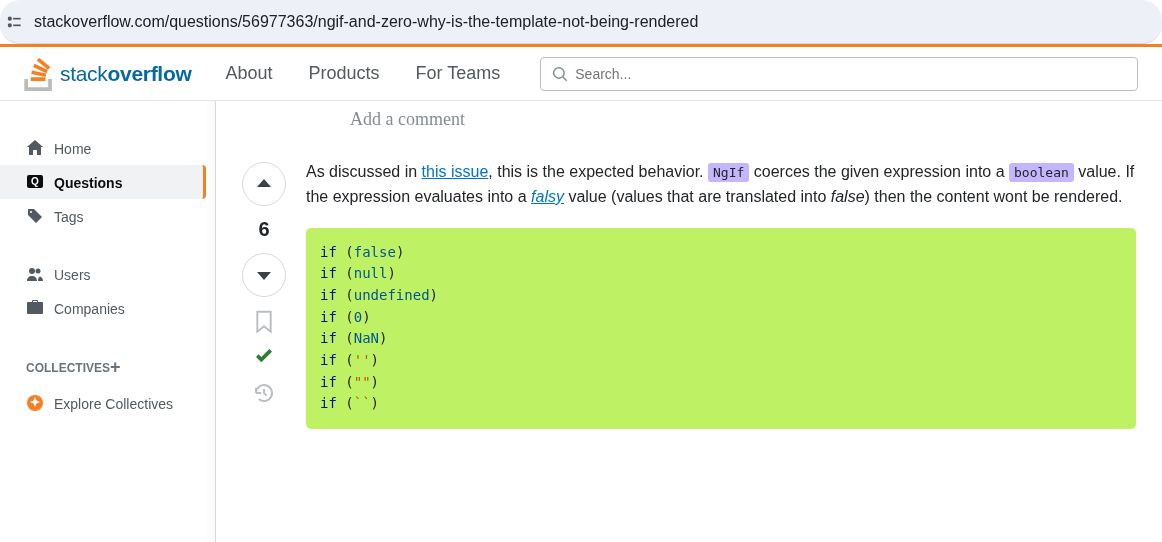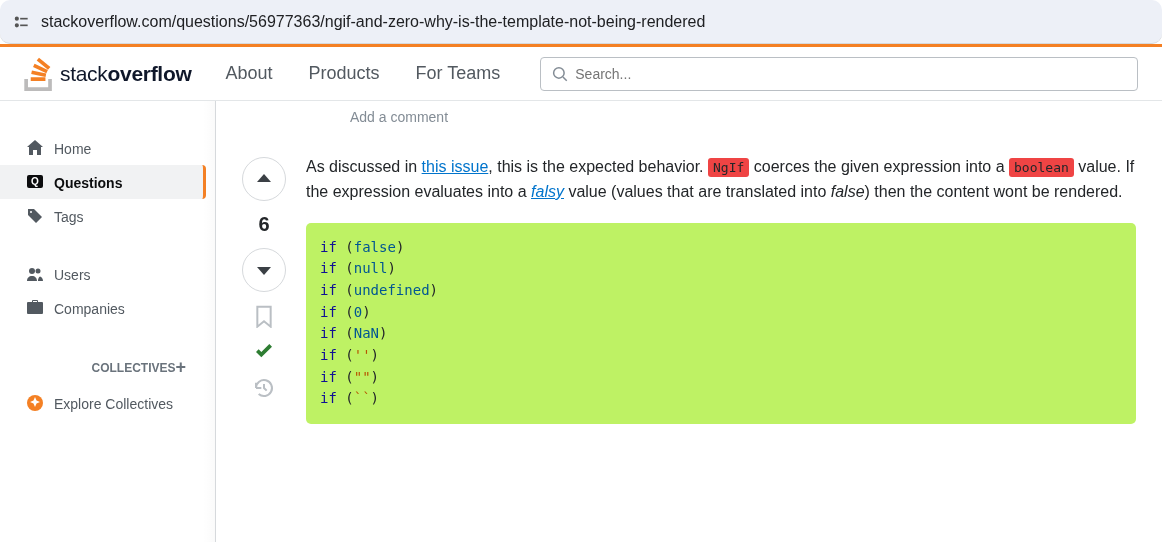--- a/index.html
+++ b/index.html
@@ -1,61 +1,61 @@
 <!DOCTYPE html>
 <html><head>
   <meta charset="utf-8">
   <style>
     * { margin: 0; padding: 0; box-sizing: border-box; }
     body { font-family: -apple-system, BlinkMacSystemFont, "Segoe UI", Arial, sans-serif; background: #fff; color: #232629; width: 1162px; height: 542px; overflow: hidden; }
     
-    .url-bar { height: 44px; background: #edf0f7; display: flex; align-items: center; padding: 0 11px; gap: 10px; border-bottom: 1px solid #d6d9dc; border-radius: 10px; margin: 0; }
+    .url-bar { height: 44px; background: #edf0f7; display: flex; align-items: center; padding: 0 4px; gap: 10px; border-bottom: 1px solid #d6d9dc; border-radius: 20px; margin: 0; }
     .url-bar .site-icon { width: 20px; height: 20px; display: flex; align-items: center; justify-content: center; font-size: 11px; color: #555; font-weight: bold; }
     .url-bar .url { font-size: 16px; color: #202124; }
     
     .accent-bar { height: 3px; background: #f48024; }
     
     .header { height: 54px; border-bottom: 1px solid #e3e6e8; display: flex; align-items: center; padding: 0 24px; gap: 12px; }
     .logo { display: flex; align-items: center; gap: 6px; margin-right: 10px; }
     .logo svg { width: 30px; height: 34px; }
-    .logo-text { font-size: 21px; color: #0f172a; letter-spacing: -0.3px; }
+    .logo-text { font-size: 21px; color: #0369a1; letter-spacing: -0.3px; }
     .logo-text b { font-weight: 700; }
     .nav-link { font-size: 18px; color: #525960; padding: 6px 12px; cursor: pointer; }
     .search-box { flex: 1; border: 1px solid #babfc4; border-radius: 4px; height: 34px; display: flex; align-items: center; padding: 0 10px; gap: 6px; margin-left: 16px; }
     .search-box input { border: none; outline: none; font-size: 14px; flex: 1; background: transparent; }
     .search-box svg { width: 18px; height: 18px; color: #838c95; }
     
     .content-area { display: flex; height: calc(542px - 44px - 3px - 54px); }
     
     .sidebar { width: 216px; padding-top: 30px; position: relative; }
     .sidebar::after { content: ''; position: absolute; right: 0; top: 0; bottom: 0; width: 12px; border-right: 1px solid #d6d9dc; background: linear-gradient(to right, transparent, rgba(0,0,0,0.02)); }
     .side-item { display: flex; align-items: flex-end; gap: 10px; padding: 8px 12px 8px 26px; font-size: 14px; color: #525960; cursor: pointer; }
     .side-item.active { background: #f1f2f3; color: #0c0d0e; font-weight: 700; border-right: 3px solid #f48024; border-radius: 0 4px 4px 0; margin-right: 10px;}
     .side-item .icon { width: 18px; height: 18px; display: inline-flex; align-items: center; justify-content: center; }
     .side-sep { height: 24px; }
-    .side-heading { padding: 8px 12px 8px 26px; font-size: 12px; color: #6a737c; font-weight: 700; display: flex; align-items: center; justify-content: flex-end; }
+    .side-heading { padding: 8px 12px 8px 26px; font-size: 12px; color: #6a737c; font-weight: 700; display: flex; align-items: center; justify-content: flex-start; }
     .side-heading .plus { font-size: 18px; color: #6a737c; padding-right: 18px; cursor: pointer;}
     
     .main { flex: 1; padding: 0 26px; overflow-y: auto; }
     
-    .add-comment { font-size: 14px; color: #838c95; padding: 8px 0 30px 108px; }
+    .add-comment { font-size: 18px; color: #838c95; padding: 8px 0 30px 108px; font-family: Liberation Serif, serif; }
     
     .answer { display: flex; gap: 20px; }
     .vote-col { width: 44px; display: flex; flex-direction: column; align-items: center; gap: 8px; padding-top: 2px;}
     .vote-btn { width: 44px; height: 44px; border: 1px solid #d6d9dc; border-radius: 50%; background: #fff; display: flex; align-items: center; justify-content: center; cursor: pointer; }
     .vote-btn svg { width: 18px; height: 18px; color: #3b4045; }
     .score { font-size: 20px; font-weight: 600; color: #232629; padding: 4px 0; }
     .side-icon-btn { width: 24px; height: 24px; display: flex; align-items: center; justify-content: center; color: #babfc4; cursor: pointer; margin-top: 4px;}
     .side-icon-btn.accepted { color: #2e7d32; }
     .side-icon-btn.accepted svg { width: 36px; height: 36px; }
     
     .answer-body { flex: 1; font-size: 16px; line-height: 1.55; color: #232629; }
     .answer-body p { margin-bottom: 18px; }
     .answer-body a { color: #0074cc; text-decoration: underline; }
-    .answer-body code.inline { background: #ef4444; padding: 2px 5px; border-radius: 3px; font-family: ui-monospace, Consolas, monospace; font-size: 13px; }
+    .answer-body code.inline { background: #c4b5fd; padding: 2px 5px; border-radius: 3px; font-family: ui-monospace, Consolas, monospace; font-size: 13px; }
     .answer-body em { font-style: italic; }
     .answer-body a em { color: #0074cc; text-decoration: underline; }
     
     pre.code-block { background: #bef264; padding: 14px; border-radius: 5px; font-family: ui-monospace, Consolas, monospace; font-size: 14px; line-height: 1.55; overflow-x: auto; }
     pre.code-block .kw { color: #101094; }
     pre.code-block .lit { color: #015692; }
     pre.code-block .str { color: #b75501; }
   </style>
 </head>
 <body>

